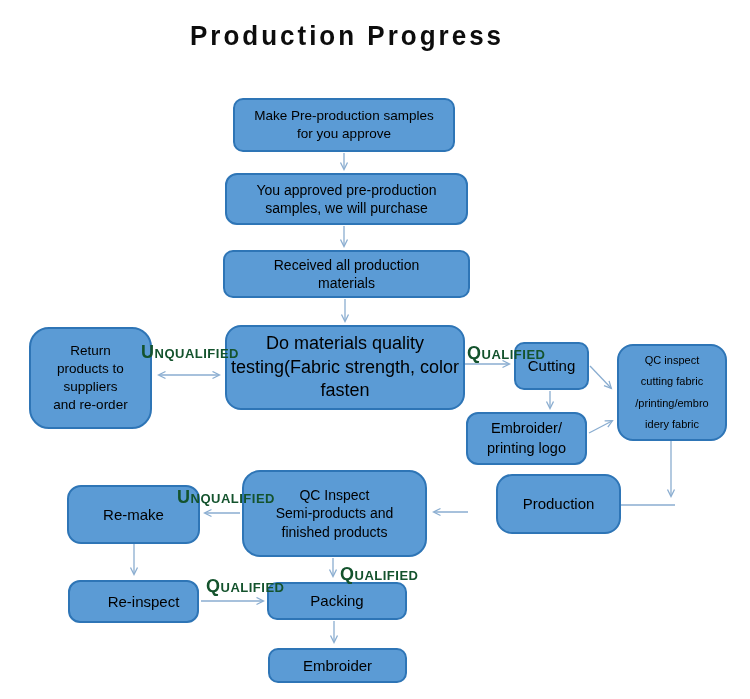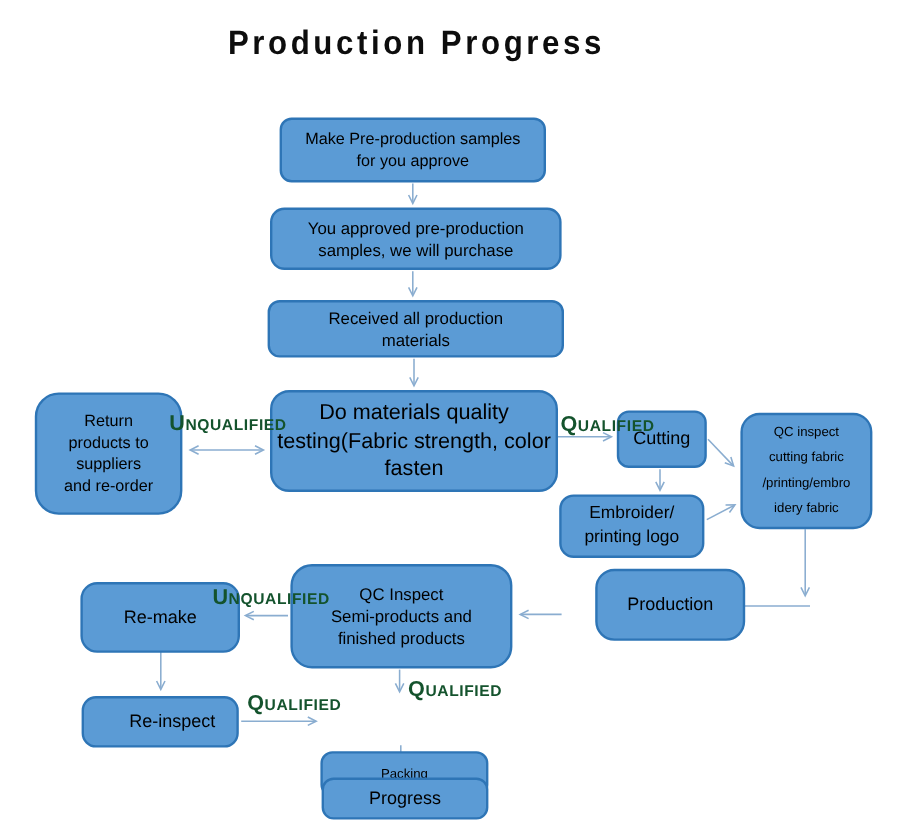--- a/index.html
+++ b/index.html
@@ -30,21 +30,21 @@
   .n-received  {left:223px;top:250px;width:247px;height:48px; font-size:14px;  border-radius:10px;}
   .n-testing   {left:225px;top:325px;width:240px;height:85px; font-size:18px;  border-radius:16px;}
   .n-return    {left:29px; top:327px;width:123px;height:102px;font-size:13.5px;border-radius:20px;}
   .n-cutting   {left:514px;top:342px;width:75px; height:48px; font-size:15px;  border-radius:10px;}
   .n-qccut     {left:617px;top:344px;width:110px;height:97px; font-size:11px;  border-radius:16px;line-height:1.95;}
   .n-embroider {left:466px;top:412px;width:121px;height:53px; font-size:14.5px;border-radius:12px;}
   .n-production{left:470px;top:474px;width:125px;height:60px; font-size:15px;  border-radius:16px;margin-left:26px;}
   .n-qcsemi    {left:242px;top:470px;width:185px;height:87px; font-size:14px;  border-radius:18px;}
   .n-remake    {left:67px; top:485px;width:133px;height:59px; font-size:15px;  border-radius:14px;}
   .n-reinspect {left:68px; top:580px;width:131px;height:43px; font-size:15px;  border-radius:12px;padding-left:20px;}
-  .n-packing   {left:267px;top:582px;width:140px;height:38px; font-size:11px;  border-radius:10px;margin-top:44px;}
+  .n-packing   {left:267px;top:582px;width:140px;height:38px; font-size:15px;  border-radius:10px;}
   .n-shipping  {left:268px;top:648px;width:139px;height:35px; font-size:15px;  border-radius:10px;}
   .l-unq1{left:141px;top:342px;}
   .l-q1  {left:467px;top:343px;}
   .l-unq2{left:177px;top:487px;}
   .l-q2  {left:206px;top:576px;}
   .l-q3  {left:340px;top:564px;}
 </style>
 </head>
 <body>
 
@@ -101,21 +101,21 @@
 idery fabric</div>
   <div class="node n-embroider">Embroider/
 printing logo</div>
   <div class="node n-production">Production</div>
   <div class="node n-qcsemi">QC Inspect
 Semi-products and
 finished products</div>
   <div class="node n-remake">Re-make</div>
   <div class="node n-reinspect">Re-inspect</div>
   <div class="node n-packing">Packing</div>
-  <div class="node n-shipping">Progress</div>
+  <div class="node n-shipping">Embroider</div>
 
   <div class="edge-label l-unq1">Unqualified</div>
   <div class="edge-label l-q1">Qualified</div>
   <div class="edge-label l-unq2">Unqualified</div>
   <div class="edge-label l-q2">Qualified</div>
   <div class="edge-label l-q3">Qualified</div>
 
 </div>
 
 </body></html>

